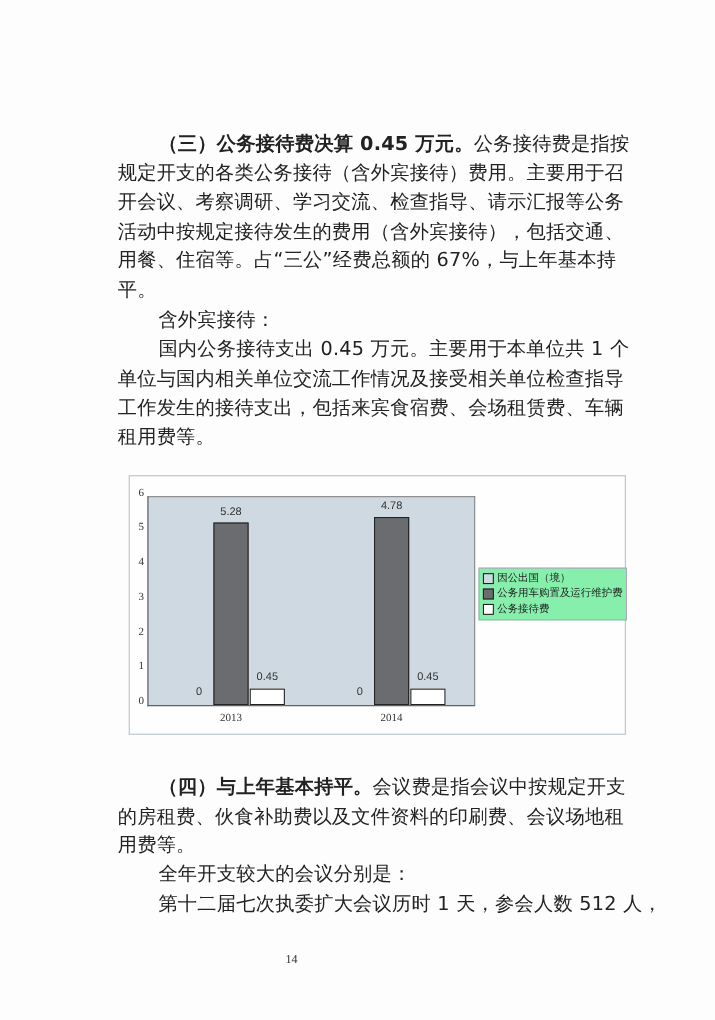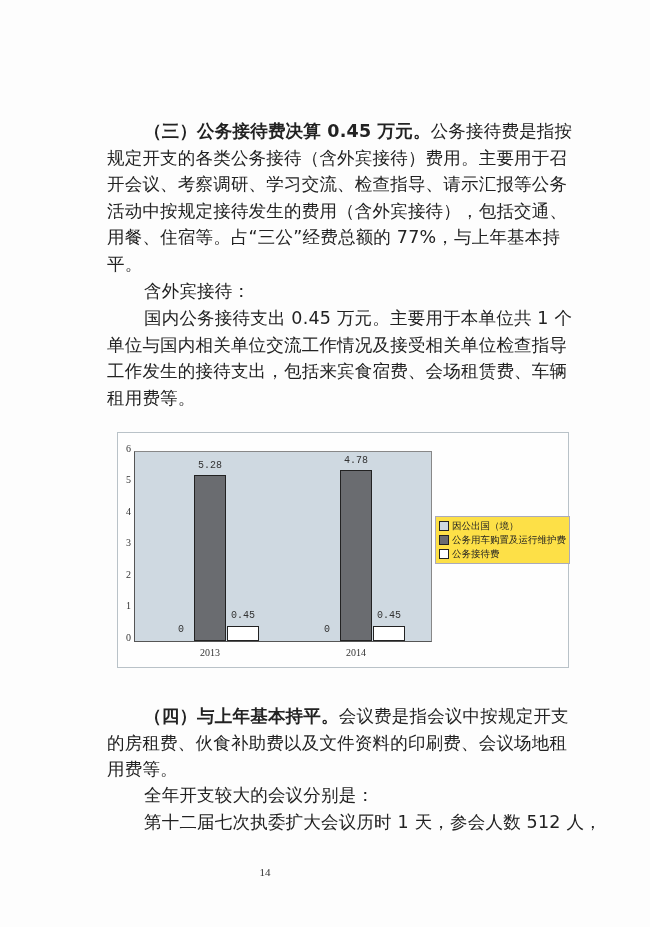--- a/index.html
+++ b/index.html
@@ -11,31 +11,31 @@
   .indent { text-indent: 37px; }
   .bold { font-weight: bold; }
 
   
   .chart-frame { position: absolute; left: 117px; top: 432px; width: 450px; height: 234px; border: 1px solid #b9c2c8; background: #fefefe; }
   .plot { position: absolute; left: 16px; top: 18px; width: 296px; height: 189px; background: #cfd9e1; border: 1px solid #555; border-right-color: #888; border-top-color: #888;}
   .ytick { position: absolute; left: 3px; font-family: "Liberation Serif", serif; font-size: 10px; color: #333; width: 10px; text-align: right; }
   .bar { position: absolute; bottom: 0; border: 1px solid #222; box-sizing: border-box; }
   .bar.dark { background: #6a6c70; }
   .bar.white { background: #fff; }
-  .blabel { position: absolute; font-family: Liberation Mono, monospace; font-size: 10px; color: #333; text-align: center; width: 40px; }
+  .blabel { position: absolute; font-family: Liberation Sans, sans-serif; font-size: 10px; color: #333; text-align: center; width: 40px; }
   .xlabel { position: absolute; font-family: "Liberation Serif", serif; font-size: 10px; color: #333; top: 214px; width: 40px; text-align: center; }
-  .legend { position: absolute; left: 317px; top: 83px; width: 127px; border: 1px solid #aab; background: #fde047; padding: 2px 3px; font-size: 9.5px; line-height: 14px; font-family: "DejaVu Serif", serif; color: #222; }
+  .legend { position: absolute; left: 317px; top: 83px; width: 127px; border: 1px solid #aab; background: #86efac; padding: 2px 3px; font-size: 9.5px; line-height: 14px; font-family: "DejaVu Serif", serif; color: #222; }
   .legend-row { display: flex; align-items: center; white-space: nowrap; }
   .swatch { width: 8px; height: 8px; border: 1px solid #222; margin-right: 3px; flex: none; }
   .page-num { position: absolute; top: 866px; left: 0; width: 530px; text-align: center; font-family: "Liberation Serif", serif; font-size: 11px; color: #333; }
 </style>
 </head>
 <body>
 
-<p class="para indent" style="top:118px;"><span class="bold">（三）公务接待费决算 0.45 万元。</span><span>公务接待费是指按规定开支的各类公务接待（含外宾接待）费用。主要用于召开会议、考察调研、学习交流、检查指导、请示汇报等公务活动中按规定接待发生的费用（含外宾接待），包括交通、用餐、住宿等。占“三公”经费总额的 77%，与上年基本持平。</span></p>
+<p class="para indent" style="top:118px;"><span class="bold">（三）公务接待费决算 0.45 万元。</span><span>公务接待费是指按规定开支的各类公务接待（含外宾接待）费用。主要用于召开会议、考察调研、学习交流、检查指导、请示汇报等公务活动中按规定接待发生的费用（含外宾接待），包括交通、用餐、住宿等。占“三公”经费总额的 67%，与上年基本持平。</span></p>
 
 <p class="para indent" style="top:278px;">含外宾接待：</p>
 
 <p class="para indent" style="top:305px;">国内公务接待支出 0.45 万元。主要用于本单位共 1 个单位与国内相关单位交流工作情况及接受相关单位检查指导工作发生的接待支出，包括来宾食宿费、会场租赁费、车辆租用费等。</p>
 
 <div class="chart-frame">
   <div class="ytick" style="top:10px;">6</div>
   <div class="ytick" style="top:41px;">5</div>
   <div class="ytick" style="top:73px;">4</div>
   <div class="ytick" style="top:104px;">3</div>

